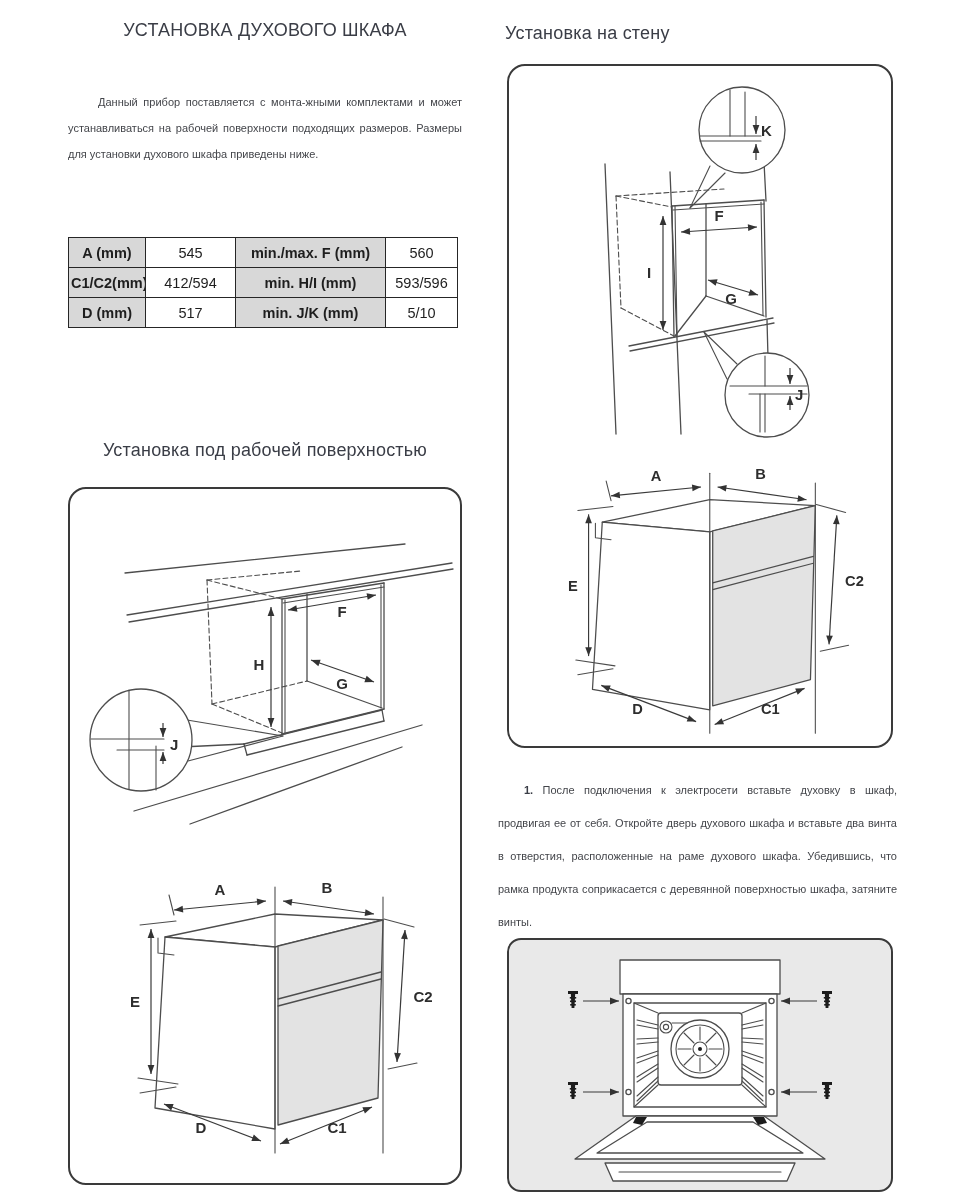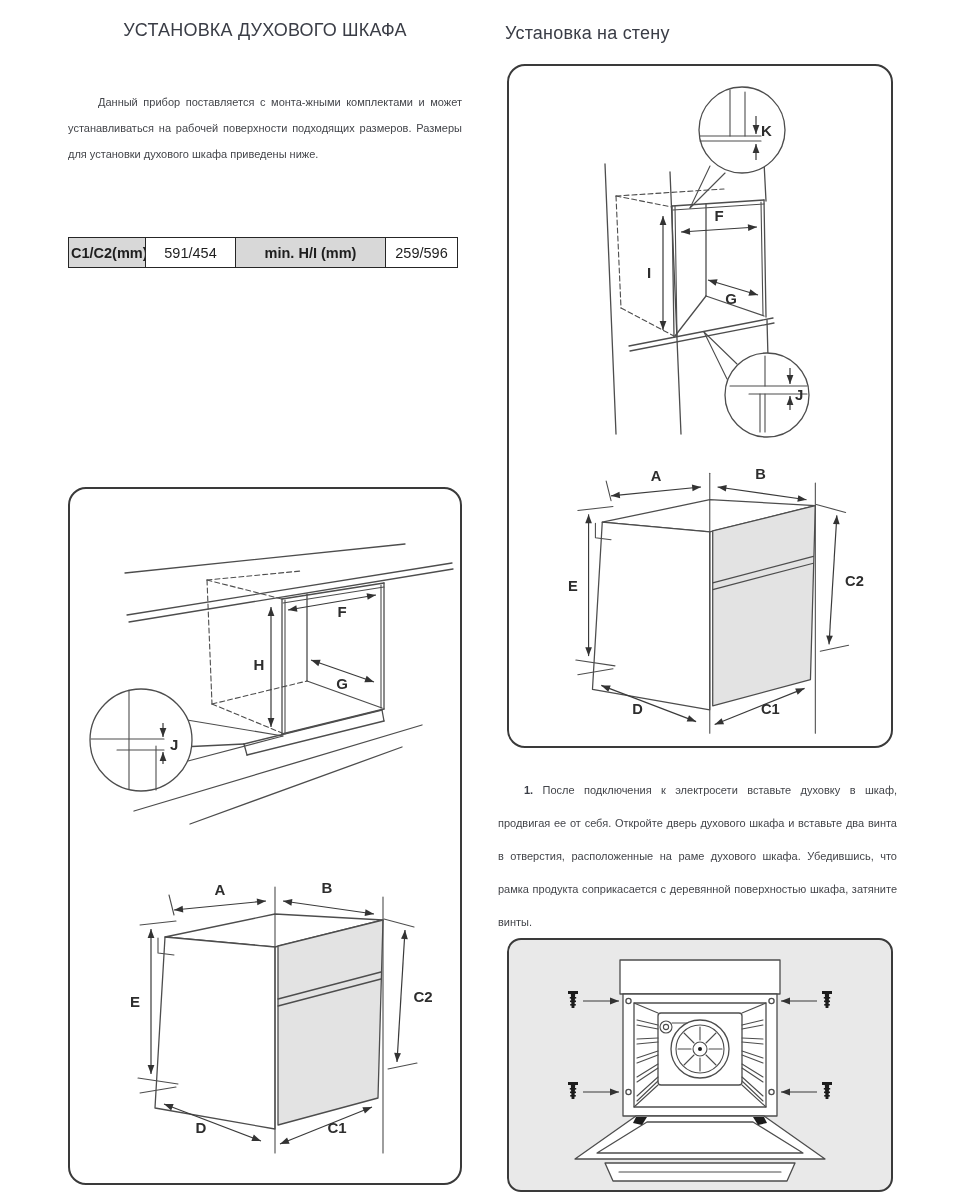--- a/index.html
+++ b/index.html
@@ -42,28 +42,41 @@
 
   <table id="dims-table">
     <colgroup>
         <col style="width:77px">
         <col style="width:90px">
         <col style="width:150px">
         <col style="width:72px">
       </colgroup>
     <tbody>
       <tr>
+        <td class="lbl">A (mm)</td>
+        <td>545</td>
+        <td class="lbl">min./max. F (mm)</td>
+        <td>560</td>
+      </tr>
+      <tr>
         <td class="lbl">C1/C2(mm)</td>
-        <td>591/454</td>
+        <td>412/594</td>
         <td class="lbl">min. H/I (mm)</td>
-        <td>259/596</td>
+        <td>593/596</td>
+      </tr>
+      <tr>
+        <td class="lbl">D (mm)</td>
+        <td>517</td>
+        <td class="lbl">min. J/K (mm)</td>
+        <td>5/10</td>
       </tr>
     </tbody>
   </table>
 
+  <div id="left-sub" class="h-main">Установка под рабочей поверхностью</div>
 
   <div id="right-heading" class="h-main">Установка на стену</div>
 
   <p id="right-step" class="para"><b>1.</b><span> После подключения к электросети вставьте духовку в шкаф, продвигая ее от себя. Откройте дверь духового шкафа и вставьте два винта в отверстия, расположенные на раме духового шкафа. Убедившись, что рамка продукта соприкасается с деревянной поверхностью шкафа, затяните винты.</span></p>
 
   <div id="left-panel" class="panel">
 
     <svg style="top:4px" width="390" height="352" viewBox="0 0 390 352">
 
       <line class="ln" x1="55" y1="80" x2="335" y2="51"></line>

